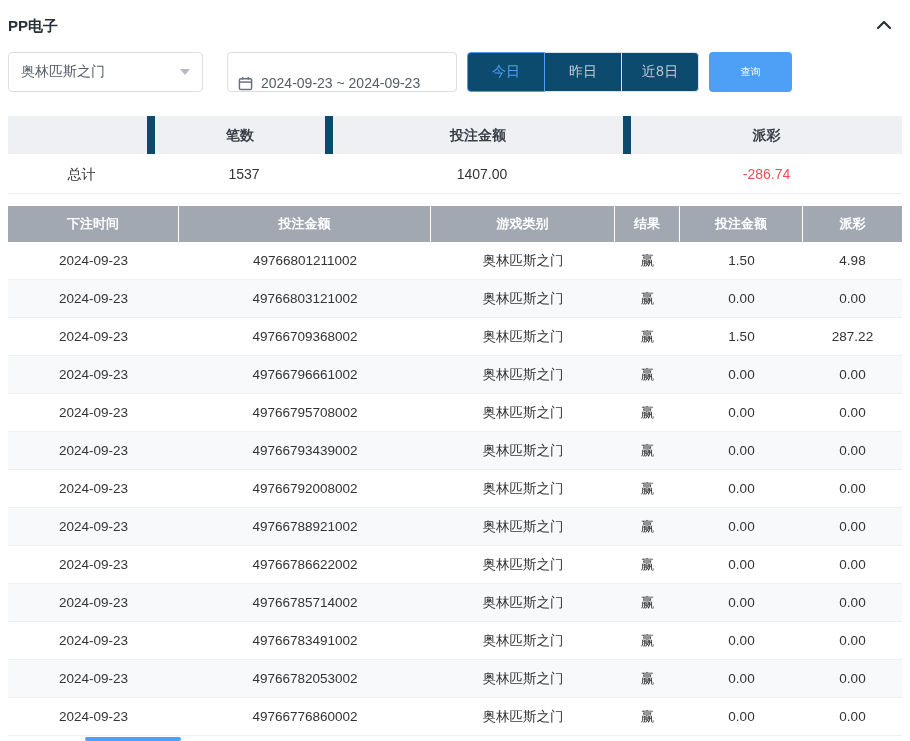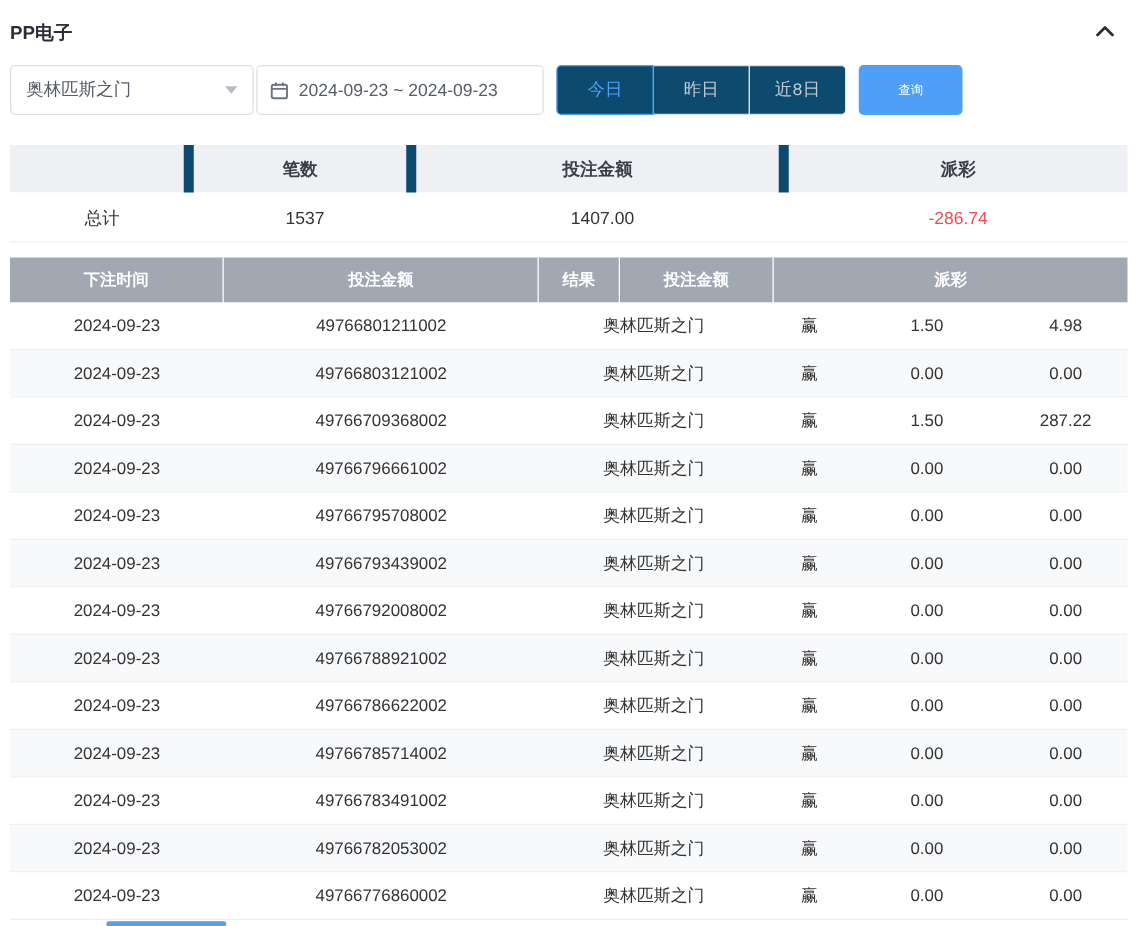--- a/index.html
+++ b/index.html
@@ -25,21 +25,21 @@
   .collapse-btn{background:none;border:none;cursor:pointer;display:flex;align-items:center;padding:2px;}
 
   
   .toolbar{display:flex;align-items:center;margin:12px 8px 0;height:40px;}
   .select-box{width:195px;height:40px;border:1px solid var(--border);border-radius:4px;
     display:flex;align-items:center;justify-content:space-between;padding:0 12px;
     font-size:14px;color:#555c66;cursor:pointer;background:#fff;}
   .caret-down{width:0;height:0;border-left:5px solid transparent;border-right:5px solid transparent;
     border-top:6px solid #b7bcc4;}
   .date-box{width:230px;height:40px;border:1px solid var(--border);border-radius:4px;
-    display:flex;align-items:center;gap:8px;padding:0 10px;margin-left:2px;
+    display:flex;align-items:flex-end;gap:8px;padding:0 10px;margin-left:24px;
     font-size:14px;color:#555c66;cursor:pointer;background:#fff;}
   .btn-group{display:flex;margin-left:10px;}
   .quick-btn{width:78px;height:40px;background:#0c4a6e;border:1px solid var(--border);
     color:var(--muted);font-size:14px;cursor:pointer;margin-left:-1px;
     font-family:Liberation Mono, monospace;}
   .quick-btn:first-child{margin-left:0;border-radius:4px 0 0 4px;}
   .quick-btn:last-child{border-radius:0 4px 4px 0;}
   .quick-btn.active{color:var(--accent);border-color:var(--accent);position:relative;z-index:1;}
   .search-btn{width:83px;height:40px;margin-left:10px;background:var(--accent);color:#fff;
     border:none;border-radius:4px;font-size:10px;cursor:pointer;font-family:inherit;}
@@ -133,20 +133,21 @@
       <div class="scell sc1">1537</div>
       <div class="scell sc2">1407.00</div>
       <div class="scell sc3 payout-neg">-286.74</div>
     </div>
   </div>
 
   <div class="bet-table">
     <div class="thead">
       <div class="td c0">下注时间</div>
       <div class="td c1">投注金额</div>
+      <div class="td c2">游戏类别</div>
       <div class="td c3">结果</div>
       <div class="td c4">投注金额</div>
       <div class="td c5">派彩</div>
     </div>
     <div>
         <div class="trow">
           <div class="td c0">2024-09-23</div>
           <div class="td c1">49766801211002</div>
           <div class="td c2">奥林匹斯之门</div>
           <div class="td c3">赢</div>

